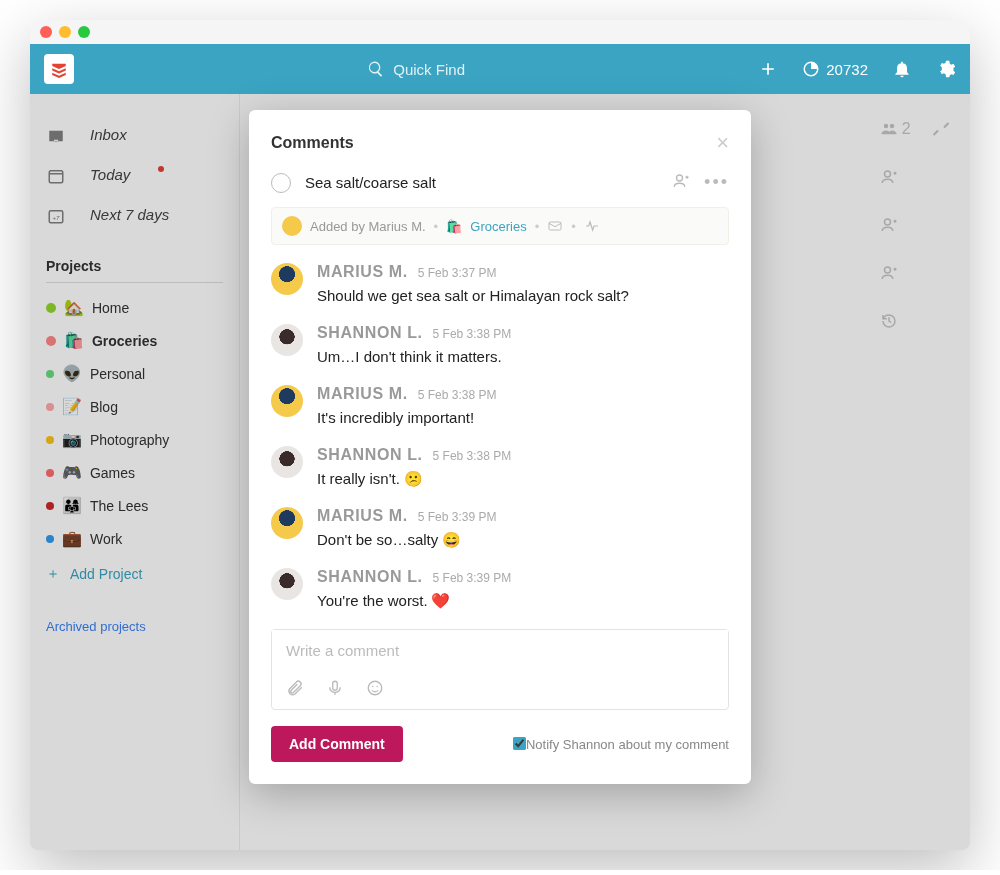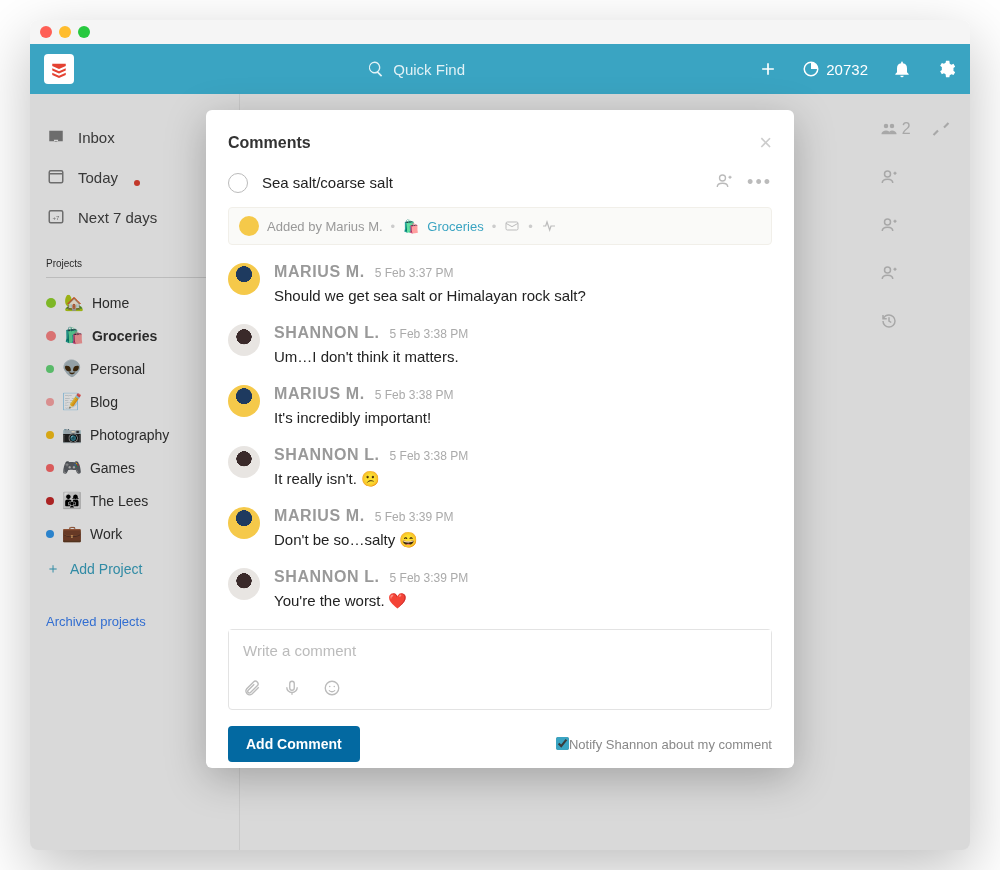--- a/index.html
+++ b/index.html
@@ -10,33 +10,33 @@
 .tr-red { background: #ff5f56; }
 .tr-yellow { background: #ffbd2e; }
 .tr-green { background: #27c93f; }
 .topbar { height: 50px; background: #3aa4c2; display: flex; align-items: center; padding: 0 14px; color: #fff; }
 .logo { width: 30px; height: 30px; background: #fff; border-radius: 4px; display: flex; align-items: center; justify-content: center; font-size: 16px; color: #e44232; }
 .search { flex: 1; display: flex; justify-content: center; align-items: flex-end; gap: 8px; color: rgba(255,255,255,0.85); font-size: 15px; }
 .topbar-right { display: flex; align-items: center; gap: 24px; font-size: 15px; }
 .karma { display:flex; align-items:center; gap:6px; }
 .content { display: flex; height: calc(100% - 74px); position: relative; }
 .sidebar { width: 210px; padding: 22px 16px; border-right: 1px solid #eee; font-size: 15px; color: #333; }
-.nav-item { display:flex; align-items:flex-end; gap:12px; padding: 10px 0; color:#444; }
+.nav-item { display:flex; align-items:flex-start; gap:24px; padding: 10px 0; color:#444;font-style:italic; }
 .nav-item.indicator::after { content:""; width:6px; height:6px; background:#e44232; border-radius:50%; margin-left:4px; }
 .nav-icon { width:20px; height:20px; color:#808080; display:flex; align-items:center; justify-content:center; }
-.section-title { font-weight:400; font-size:10px; color:#333; padding:14px 0 8px; border-bottom:1px solid #ddd; margin-bottom:8px; margin-top:8px; }
+.section-title { font-weight:700; font-size:14px; color:#333; padding:14px 0 8px; border-bottom:1px solid #ddd; margin-bottom:8px; margin-top:8px; }
 .proj { display:flex; align-items:center; gap:8px; padding:7px 0; font-size:14px; color:#333; }
 .proj.active { font-weight:700; }
 .proj .dot { width:8px; height:8px; border-radius:50%; flex-shrink:0; }
 .proj .emoji { font-size:16px; }
 .add-proj { display:flex; align-items:center; gap:10px; color:#3aa4c2; font-size:14px; padding:10px 0; }
 .archived { color:#3b82f6; font-size:13px; margin-top:26px; }
 .main { flex:1; position:relative; }
 .scrim { position:absolute; inset:74px 0 0 0; background: rgba(0,0,0,0.15); }
-.modal { position:absolute; left:50%; top:90px; transform:translateX(-50%); width:588px; background:#fff; border-radius:6px; box-shadow: 0 10px 40px rgba(0,0,0,0.25); padding: 20px 22px 6px; }
+.modal { position:absolute; left:50%; top:90px; transform:translateX(-50%); width:502px; background:#fff; border-radius:6px; box-shadow: 0 10px 40px rgba(0,0,0,0.25); padding: 20px 22px 22px; }
 .modal-head { display:flex; align-items:center; justify-content:space-between; margin-bottom:16px; }
 .modal-title { font-weight:700; font-size:16px; color:#333; }
 .close { color:#ccc; font-size:22px; cursor:pointer; }
 .task-row { display:flex; align-items:center; gap:14px; margin-bottom:14px; }
 .checkbox { width:20px; height:20px; border:1.5px solid #bbb; border-radius:50%; }
 .task-name { flex:1; font-size:15px; color:#222; }
 .task-actions { display:flex; gap:14px; color:#bbb; font-size:18px; }
 .meta-row { background:#fafaf8; border:1px solid #f1efe9; border-radius:4px; padding:8px 10px; display:flex; align-items:center; gap:8px; font-size:13px; color:#999; margin-bottom:18px; }
 .meta-row .av { width:20px; height:20px; border-radius:50%; background:#f5c94a; display:inline-block; }
 .meta-row .proj-link { color:#3aa4c2; }
@@ -48,21 +48,21 @@
 .comment-body { flex:1; }
 .comment-head { display:flex; gap:10px; align-items:baseline; margin-bottom:4px; }
 .author { font-size:16px; font-weight:700; letter-spacing:0.6px; color:#999; text-transform:uppercase; }
 .timestamp { font-size:12px; color:#aaa;text-align:center; }
 .comment-text { font-size:15px; color:#222; line-height:1.4; }
 .composer { border:1px solid #e3e3e3; border-radius:4px; margin-top:6px; }
 .composer input { width:100%; border:none; outline:none; padding:12px 14px; font-size:15px; color:#333; }
 .composer input::placeholder { color:#bbb; }
 .composer-tools { display:flex; gap:22px; padding:8px 14px 12px; color:#bbb; font-size:18px; }
 .modal-footer { display:flex; align-items:center; justify-content:space-between; margin-top:16px; }
-.add-btn { background:#0369a1; color:#fff; border:none; border-radius:4px; padding:10px 18px; font-size:14px; font-weight:600; cursor:pointer; }
+.add-btn { background:#be185d; color:#fff; border:none; border-radius:4px; padding:10px 18px; font-size:14px; font-weight:600; cursor:pointer; }
 .notify { display:flex; align-items:flex-start; gap:0; font-size:13px; color:#888; }
 .notify input { accent-color:#3aa4c2; }
 .iconsvg { width:18px; height:18px; fill:currentColor; }
 .iconbig { width:20px; height:20px; fill:currentColor; }
 .person-dot { width:10px; height:10px; border-radius:50%; }
 .bg-task-list { position:absolute; top:26px; right:20px; display:flex; flex-direction:column; gap:30px; color:#c6c6c6; }
 .bg-right-people { display:flex; align-items:center; gap:4px; }
 </style>
 </head>
 <body>

